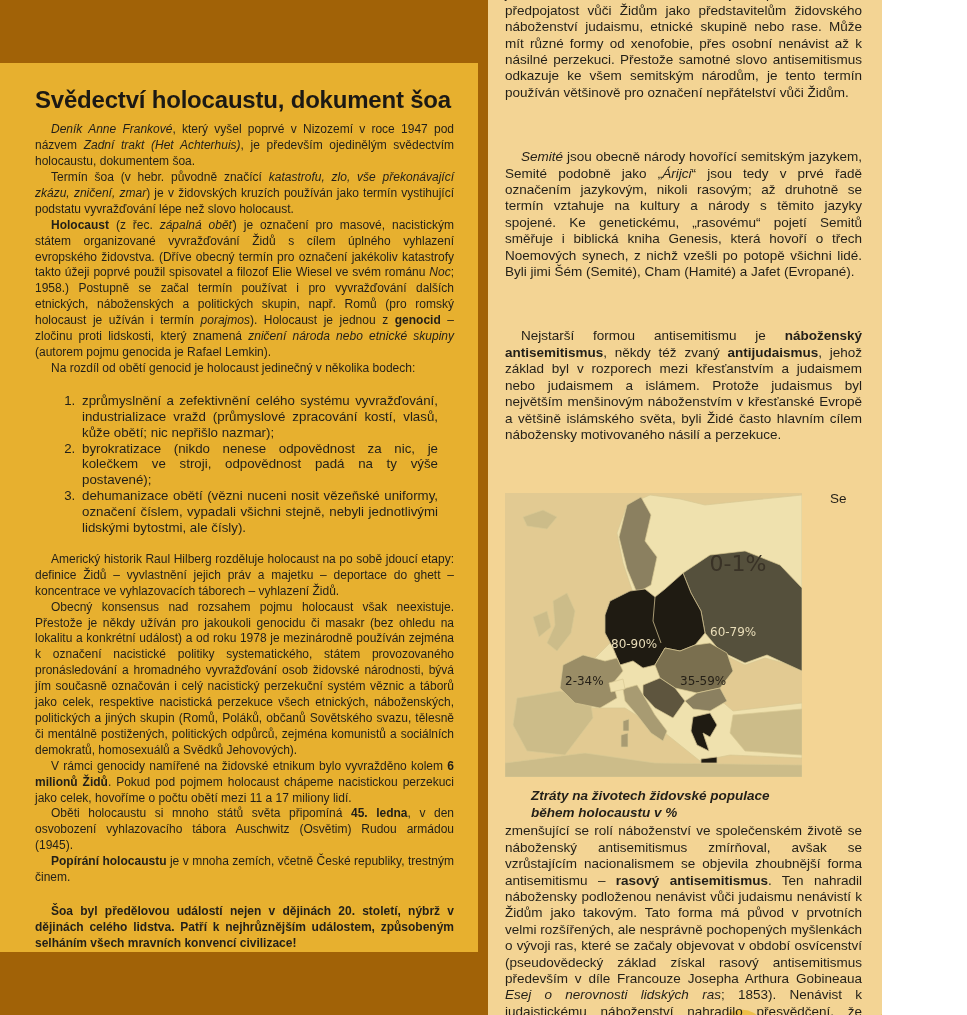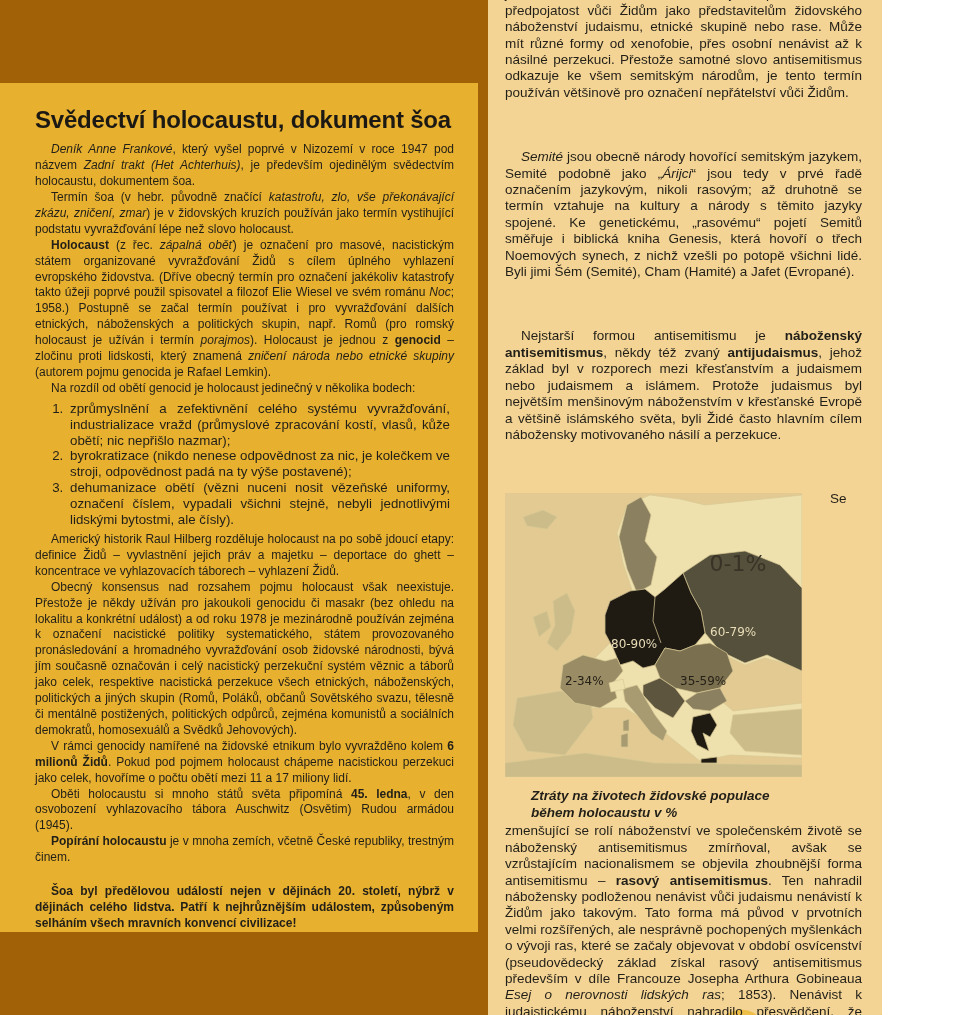--- a/index.html
+++ b/index.html
@@ -38,21 +38,21 @@
   }
   .col-right > *{position:relative;z-index:1;}
   .swirl{position:absolute;right:-35px;bottom:-18px;width:470px;height:175px;z-index:0 !important;}
 
   
   .rich p{
     margin:0;text-align:justify;text-indent:16px;
     font-size:12px;line-height:15.9px;
   }
   .col-right .rich p{font-size:13.5px;line-height:16.4px;margin-top:48px;}
-  .rich ol{margin:4px;padding:0 0 0 28px;}
+  .rich ol{margin:16px;padding:0 0 0 28px;}
   .rich li{
     text-align:justify;font-size:13.3px;line-height:15.9px;
     padding-left:3px;margin:0;
   }
   .b{font-weight:bold;}
   .i{font-style:italic;}
   .gap{height:18px;}
 
   
   .maprow{margin-top:6px;}

